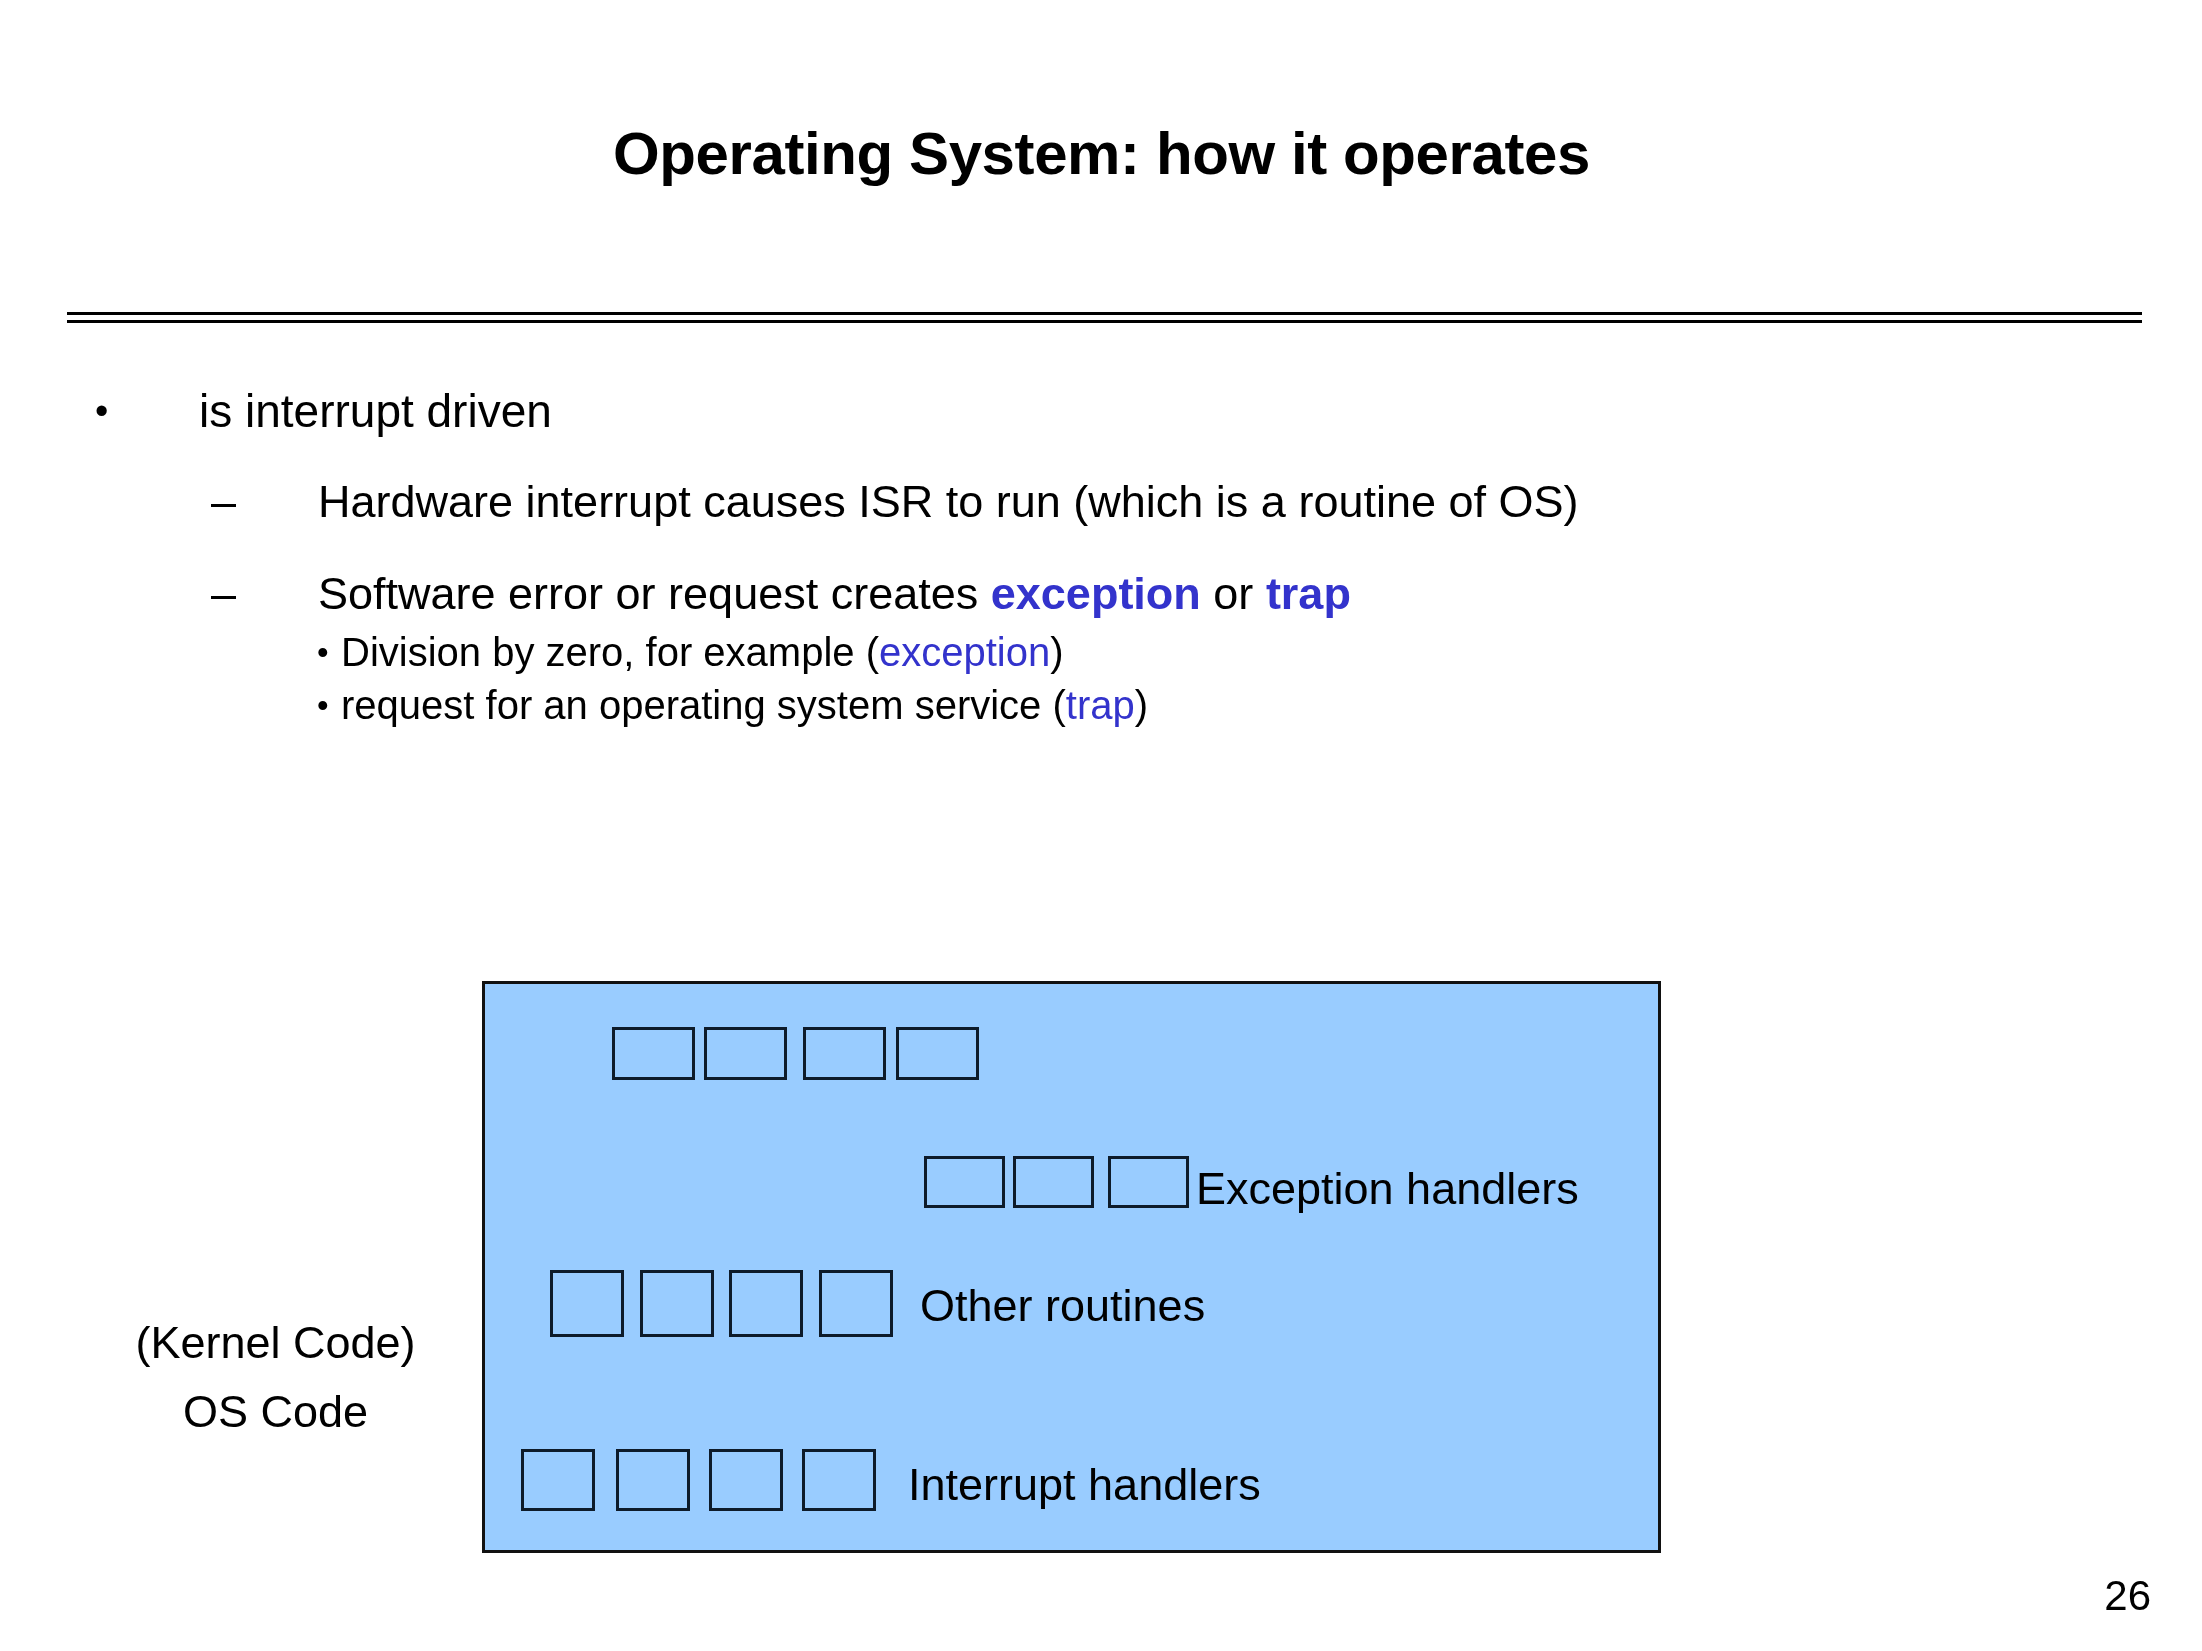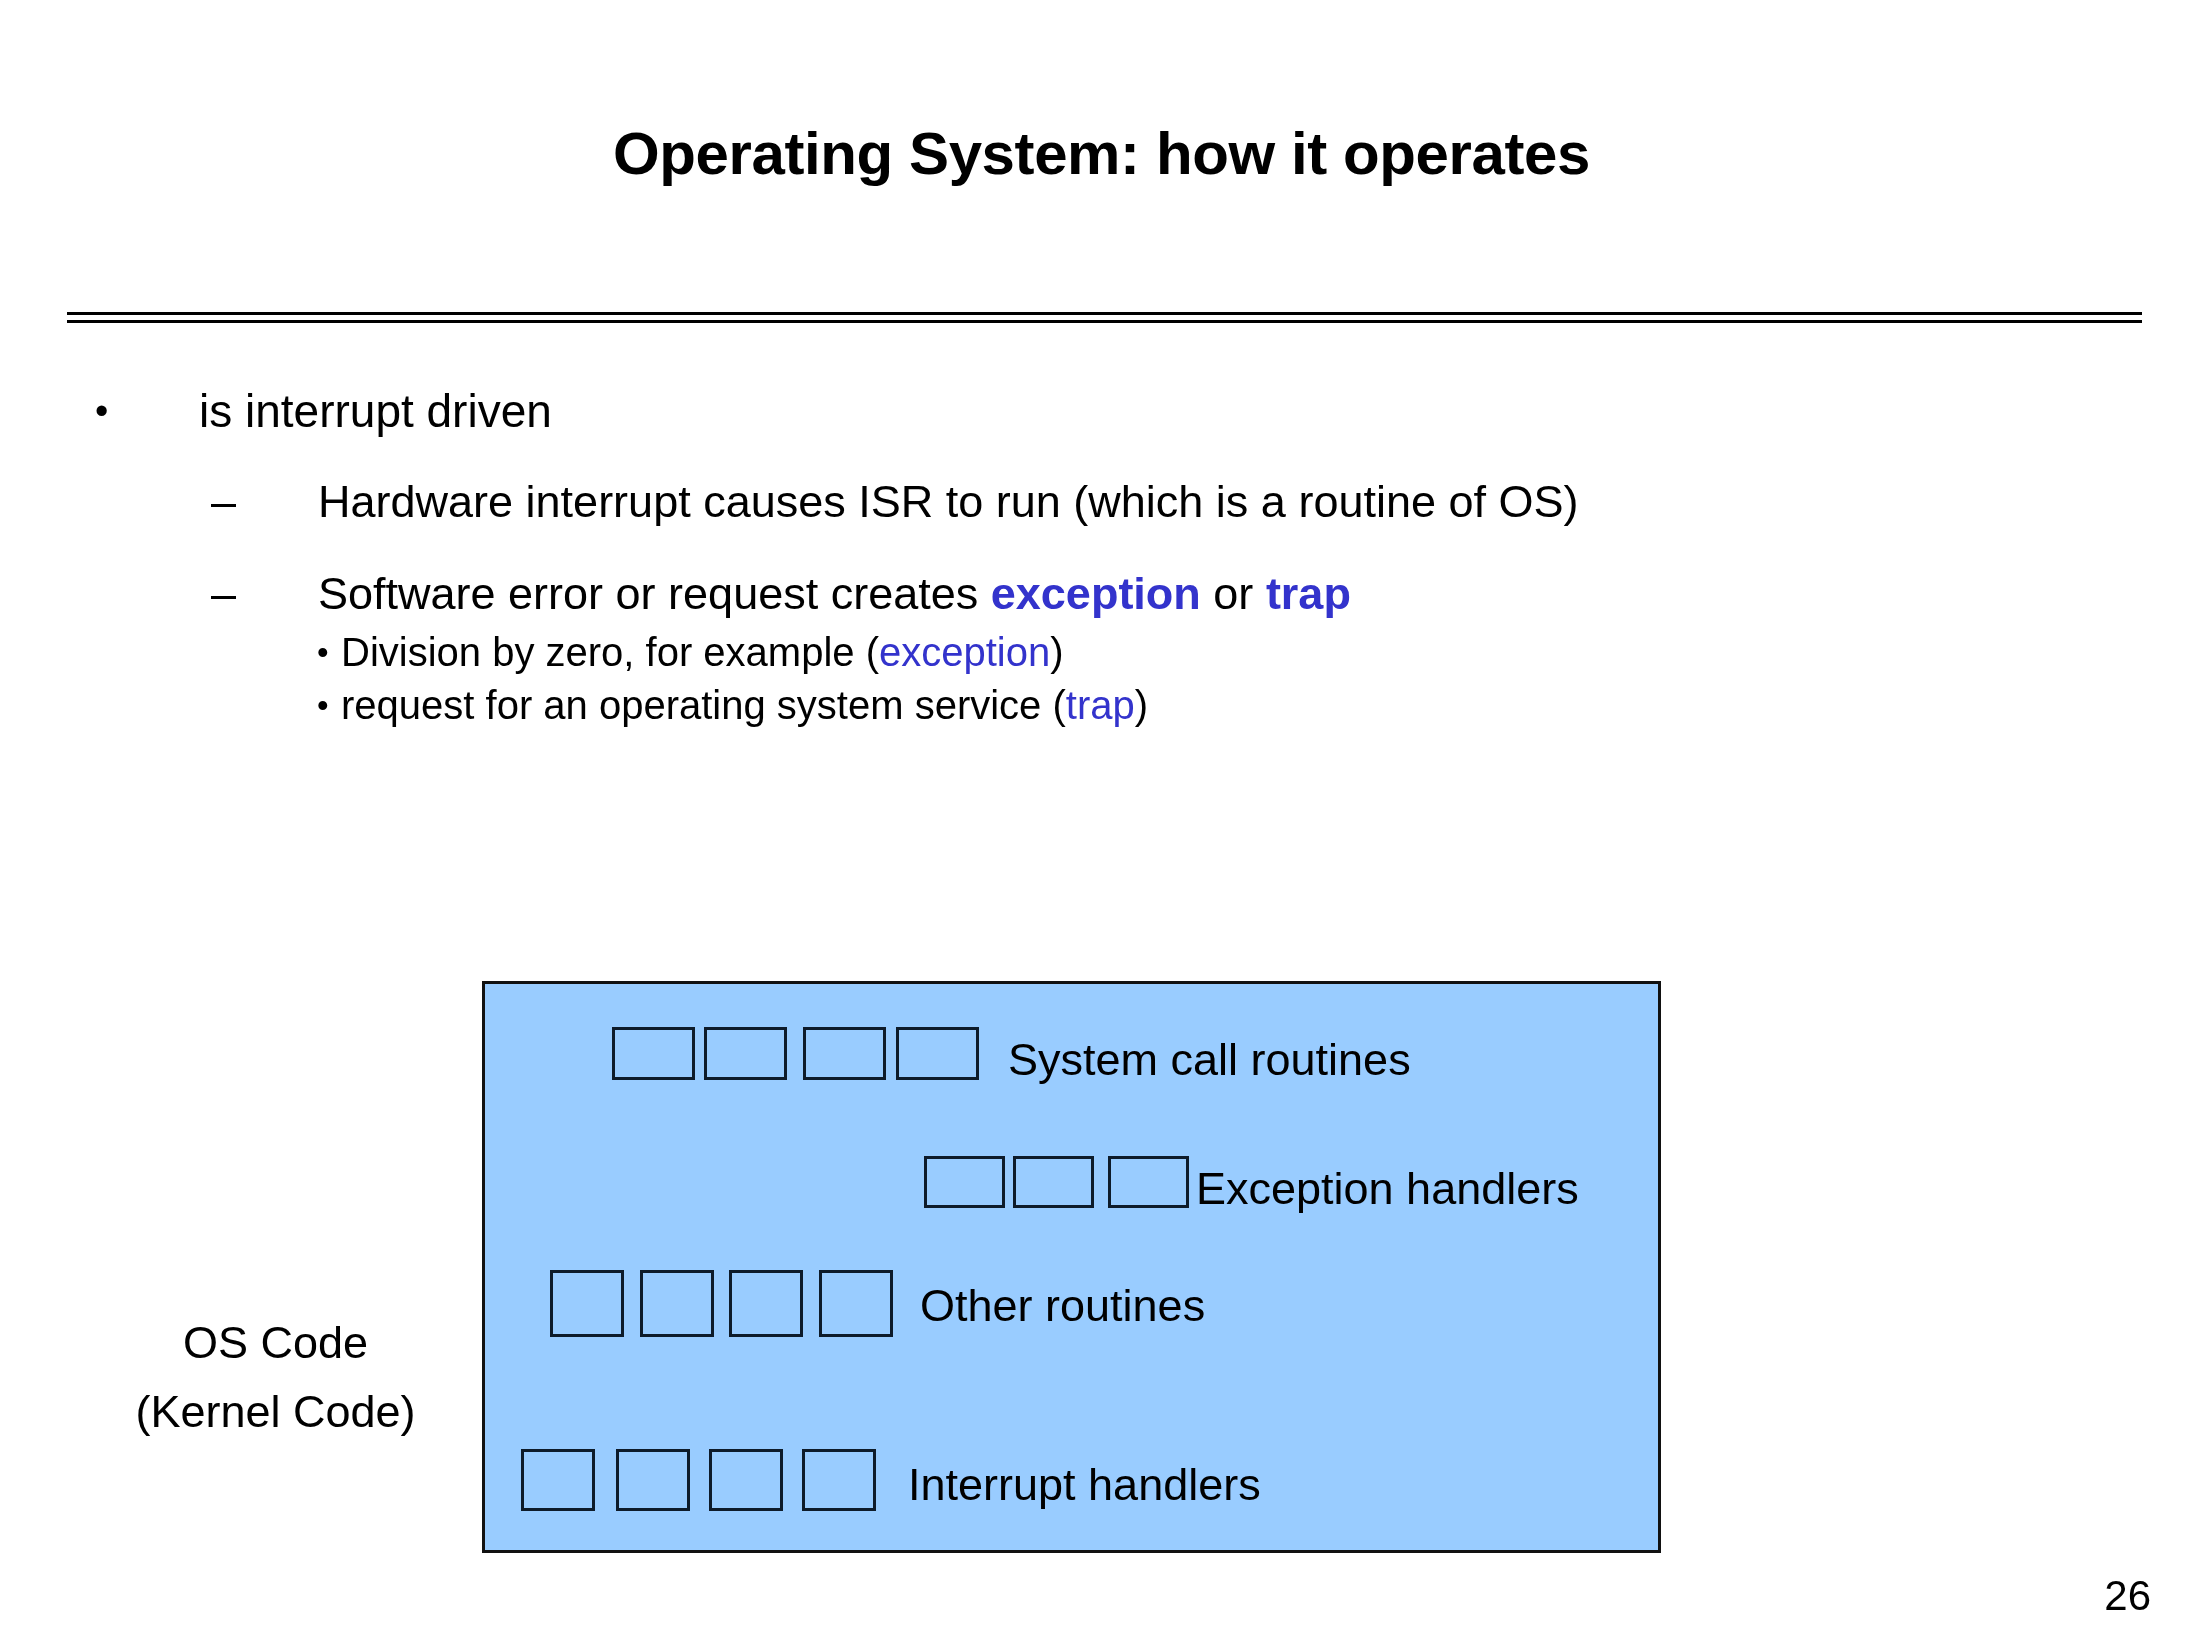--- a/index.html
+++ b/index.html
@@ -200,31 +200,30 @@
   </div>
 
   <div class="row lvl3">
     <span class="marker">•</span>
     <span class="text"><span>request for an operating system service (</span><span class="hl">trap</span><span>)</span></span>
   </div>
 
 </div>
 
 <div id="os-code-label">
+  <div>(Kernel Code)</div>
   <div>OS Code</div>
-  <div>(Kernel Code)</div>
 </div>
 
 <div id="kernel-diagram">
 
   <div class="slot" style="left:127px;  top:43px;  width:83px; height:53px;"></div>
   <div class="slot" style="left:219px;  top:43px;  width:83px; height:53px;"></div>
   <div class="slot" style="left:318px;  top:43px;  width:83px; height:53px;"></div>
   <div class="slot" style="left:411px;  top:43px;  width:83px; height:53px;"></div>
-  <div class="group-label" style="left:523px; top:53px;">System call routines</div>
 
   <div class="slot" style="left:439px; top:172px; width:81px; height:52px;"></div>
   <div class="slot" style="left:528px; top:172px; width:81px; height:52px;"></div>
   <div class="slot" style="left:623px; top:172px; width:81px; height:52px;"></div>
   <div class="group-label" style="left:711px; top:182px;">Exception handlers</div>
 
   <div class="slot" style="left:65px;  top:286px; width:74px; height:67px;"></div>
   <div class="slot" style="left:155px; top:286px; width:74px; height:67px;"></div>
   <div class="slot" style="left:244px; top:286px; width:74px; height:67px;"></div>
   <div class="slot" style="left:334px; top:286px; width:74px; height:67px;"></div>

